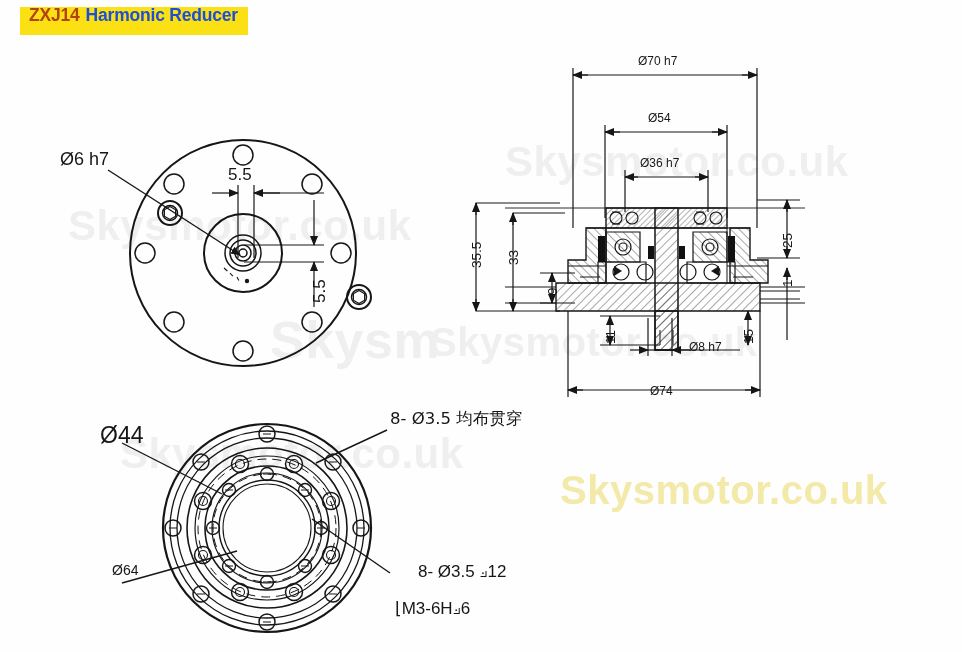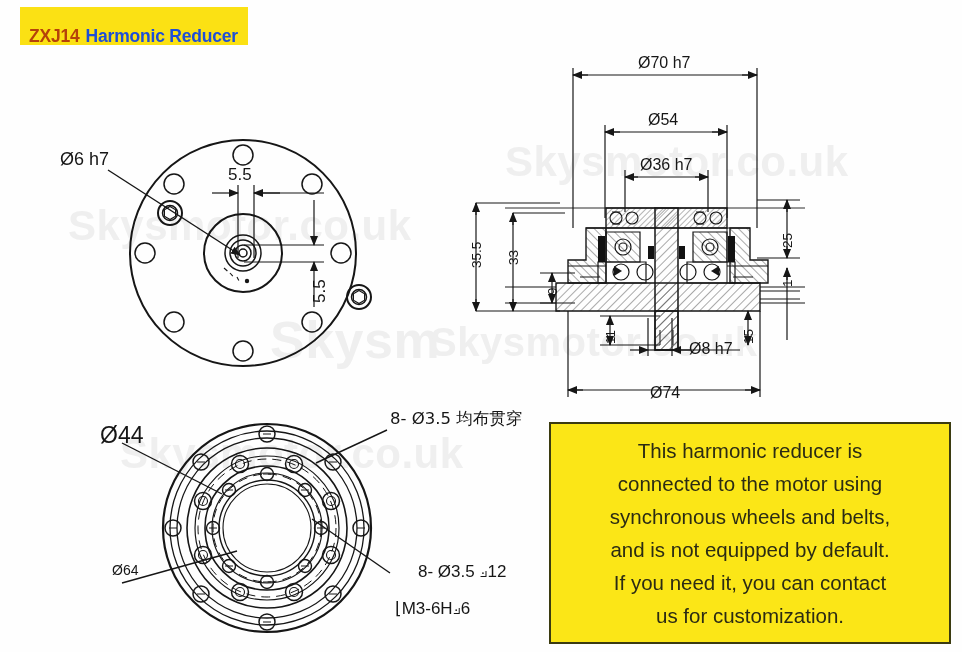--- a/index.html
+++ b/index.html
@@ -22,25 +22,25 @@
     width: 962px;
     height: 652px;
     background: #fefefe;
   }
 
   
   .title-banner {
     position: absolute;
     left: 20px;
     top: 7px;
-    height: 38px;
+    height: 28px;
     padding: 0 10px 0 9px;
     background: #fbe114;
     display: flex;
-    align-items: flex-end;
+    align-items: flex-start;
     gap: 6px;
     box-sizing: border-box;
   }
   .title-model {
     font-size: 17.5px;
     font-weight: bold;
     color: #b5420a;
     letter-spacing: -0.2px;
     line-height: 1;
   }
@@ -93,21 +93,21 @@
     font-size: 20.5px;
     line-height: 33px;
     color: #2b2b14;
     text-align: center;
     white-space: nowrap;
   }
 
   
   .dim {
     position: absolute;
-    font-size: 16px;
+    font-size: 12px;
     color: #161616;
     white-space: nowrap;
     line-height: 1;
   }
   .dim.small { font-size: 13.5px; }
   .dim.vert {
     transform-origin: left top;
     transform: rotate(-90deg);
   }
   .cn {
@@ -460,22 +460,14 @@
 
   <div class="dim" style="left:689px; top:341px;">Ø8 h7</div>
   <div class="dim" style="left:650px; top:385px;">Ø74</div>
 
   <div class="dim" style="left:100px; top:424px; font-size:23px;">Ø44</div>
   <div class="dim" style="left:112px; top:563px; font-size:14px;">Ø64</div>
   <div class="dim cn" style="left:390px; top:411px; font-size:16.5px;">8- Ø3.5 均布贯穿</div>
   <div class="dim" style="left:394px; top:563px; font-size:17px;margin-left:24px;">8- Ø3.5 ⟓12</div>
   <div class="dim" style="left:395px; top:600px; font-size:17px;">⌊M3-6H⟓6</div>
 
-  <div class="note-box">
-    <div class="note-line">This harmonic reducer is</div>
-    <div class="note-line">connected to the motor using</div>
-    <div class="note-line">synchronous wheels and belts,</div>
-    <div class="note-line">and is not equipped by default.</div>
-    <div class="note-line">If you need it, you can contact</div>
-    <div class="note-line">us for customization.</div>
-  </div>
 
 </div>
 
 </body></html>

